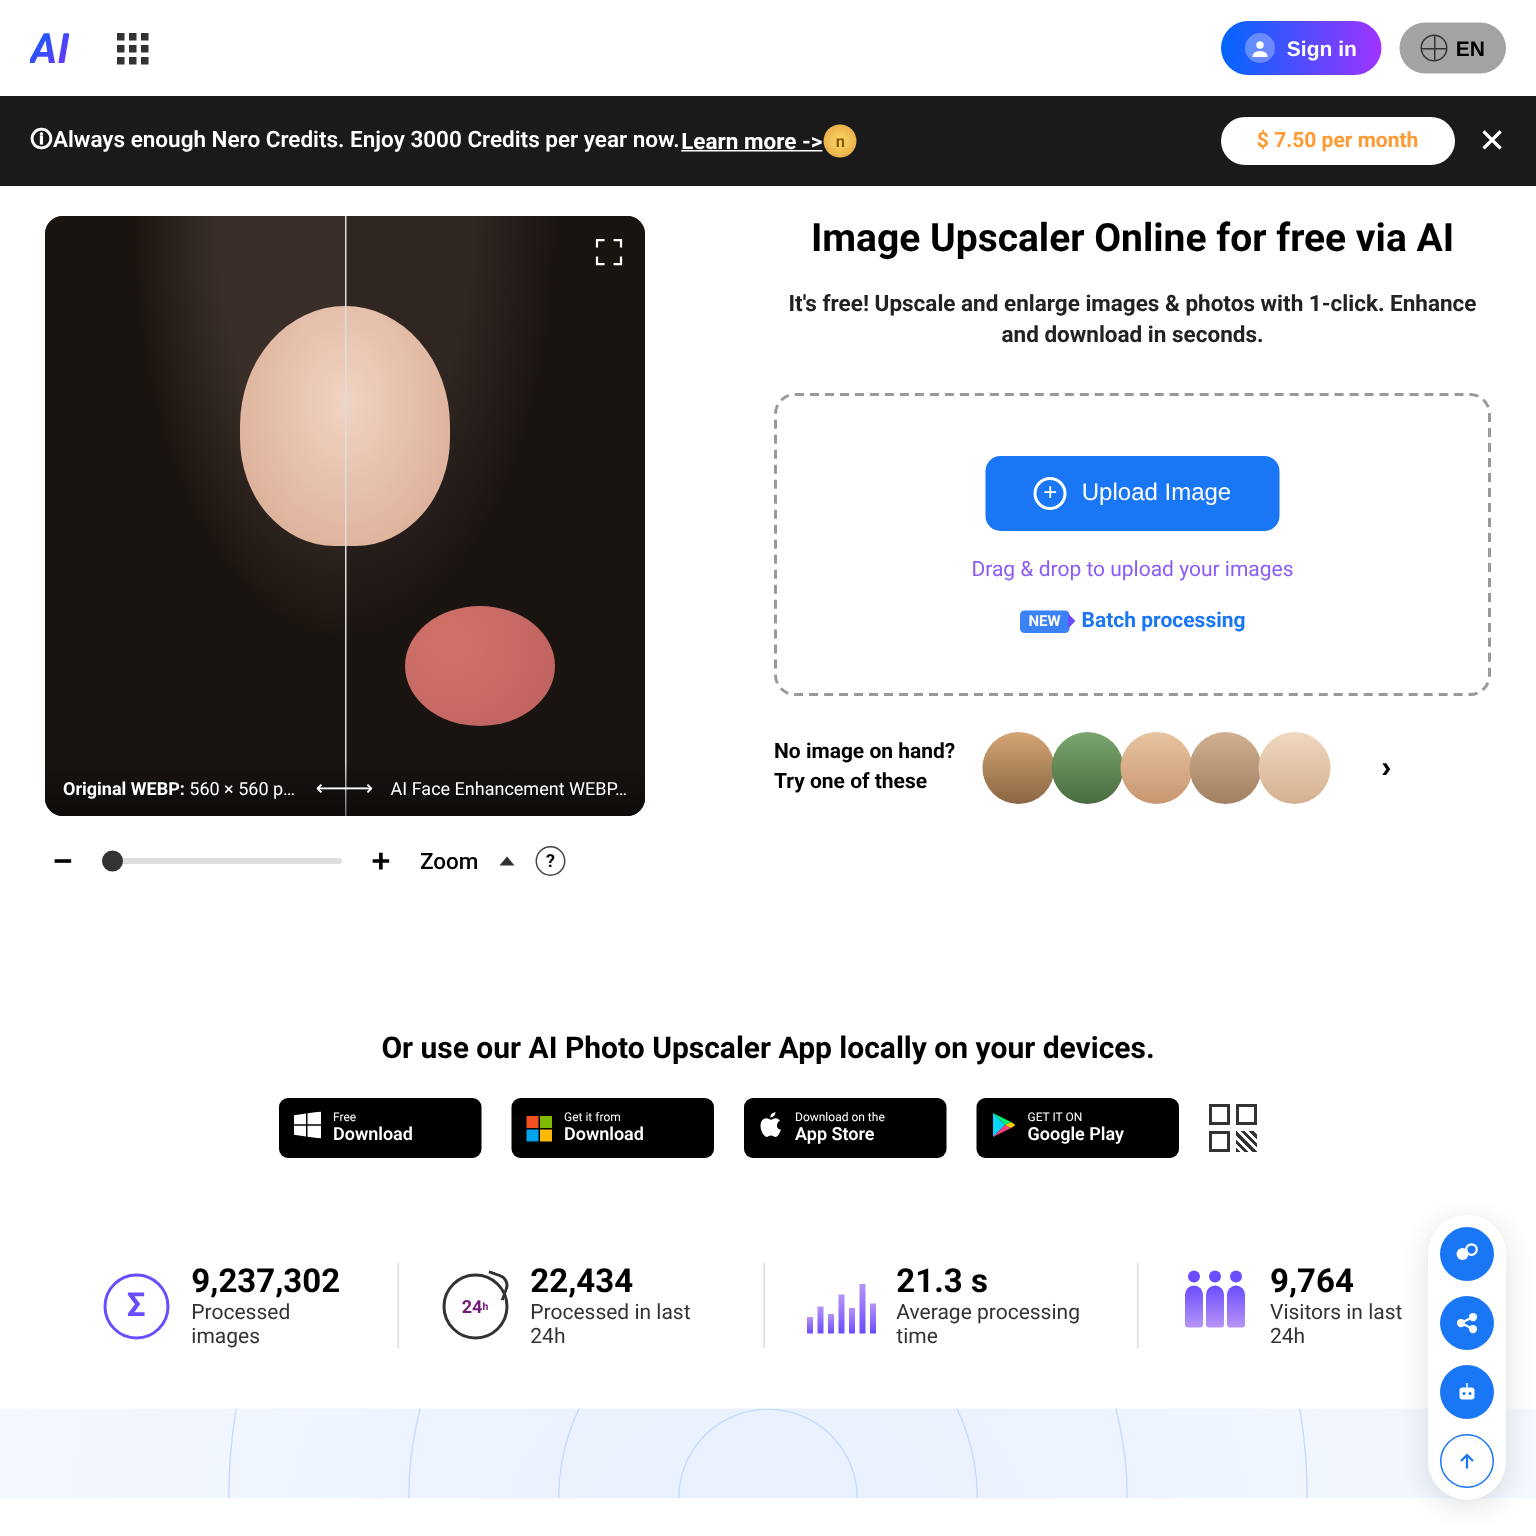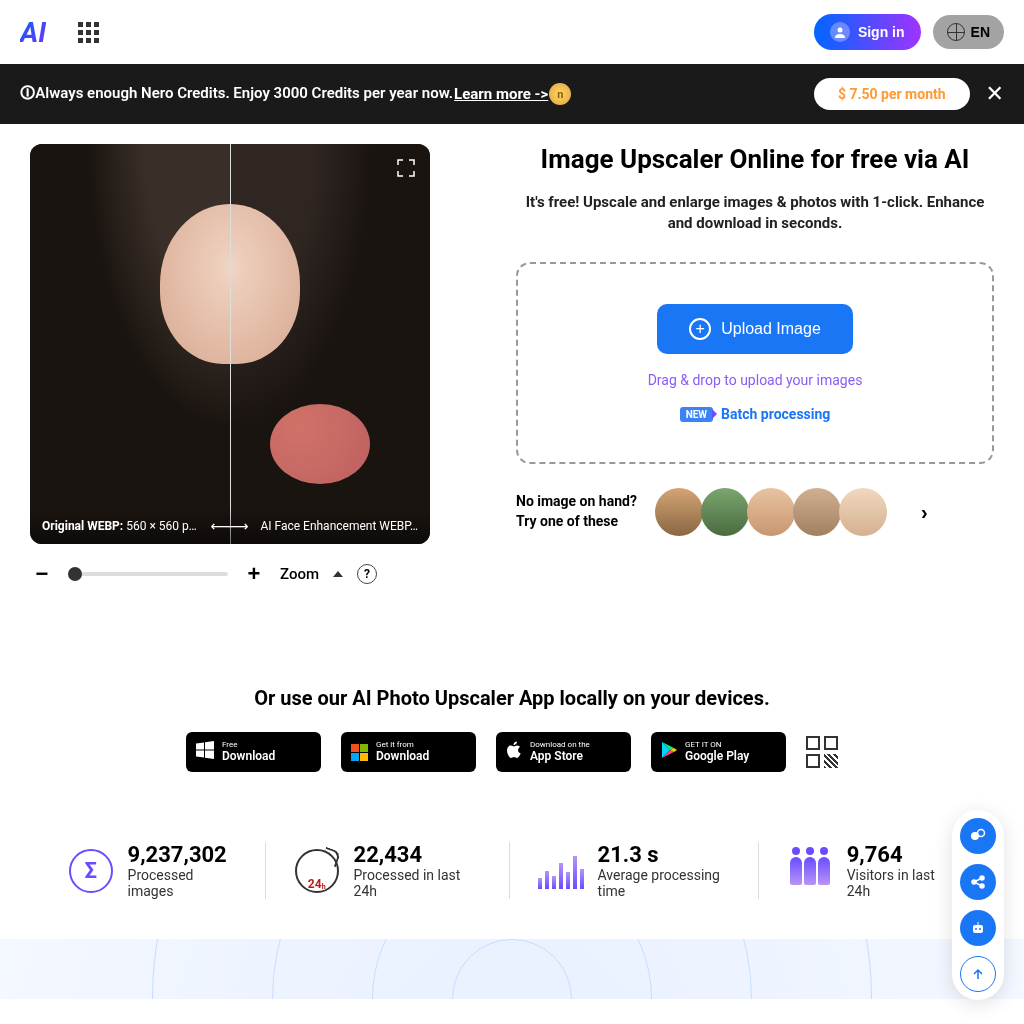--- a/index.html
+++ b/index.html
@@ -92,21 +92,21 @@
     .qr-icon { width: 32px; height: 32px; display: grid; grid-template-columns: 1fr 1fr; grid-template-rows: 1fr 1fr; gap: 4px; cursor: pointer; }
     .qr-icon span { border: 2px solid #333; }
     .qr-icon span:nth-child(4) { border: none; background: repeating-linear-gradient(45deg, #333, #333 2px, transparent 2px, transparent 4px); }
     
     
     .stats { display: flex; justify-content: center; padding: 70px 40px 40px; gap: 0; }
     .stat { display: flex; align-items: center; gap: 14px; padding: 0 28px; border-right: 1px solid #ddd; }
     .stat:last-child { border-right: none; }
     .stat-icon { width: 48px; height: 48px; display: flex; align-items: center; justify-content: center; }
     .sigma-circle { width: 44px; height: 44px; border: 2px solid #6b4cff; border-radius: 50%; display: flex; align-items: center; justify-content: center; color: #6b4cff; font-size: 22px; font-weight: 700; }
-    .clock24 { width: 44px; height: 44px; border: 2px solid #333; border-radius: 50%; display: flex; align-items: flex-end; justify-content: center; font-size: 12px; font-weight: 700; color: #b91c1c; position: relative; }
+    .clock24 { width: 44px; height: 44px; border: 2px solid #333; border-radius: 50%; display: flex; align-items: center; justify-content: center; font-size: 12px; font-weight: 700; color: #701a75; position: relative; }
     .clock24::before { content: ""; position: absolute; top: -2px; right: -2px; width: 14px; height: 14px; border-top: 2px solid #333; border-right: 2px solid #333; border-radius: 0 50% 0 0; transform: rotate(20deg); }
     .bars-icon { display: flex; align-items: flex-end; gap: 3px; height: 36px; }
     .bars-icon span { width: 4px; background: linear-gradient(to top, #6b4cff, #b794f6); }
     .bars-icon span:nth-child(1) { height: 30%; }
     .bars-icon span:nth-child(2) { height: 50%; }
     .bars-icon span:nth-child(3) { height: 35%; }
     .bars-icon span:nth-child(4) { height: 70%; }
     .bars-icon span:nth-child(5) { height: 45%; }
     .bars-icon span:nth-child(6) { height: 90%; }
     .bars-icon span:nth-child(7) { height: 55%; }

